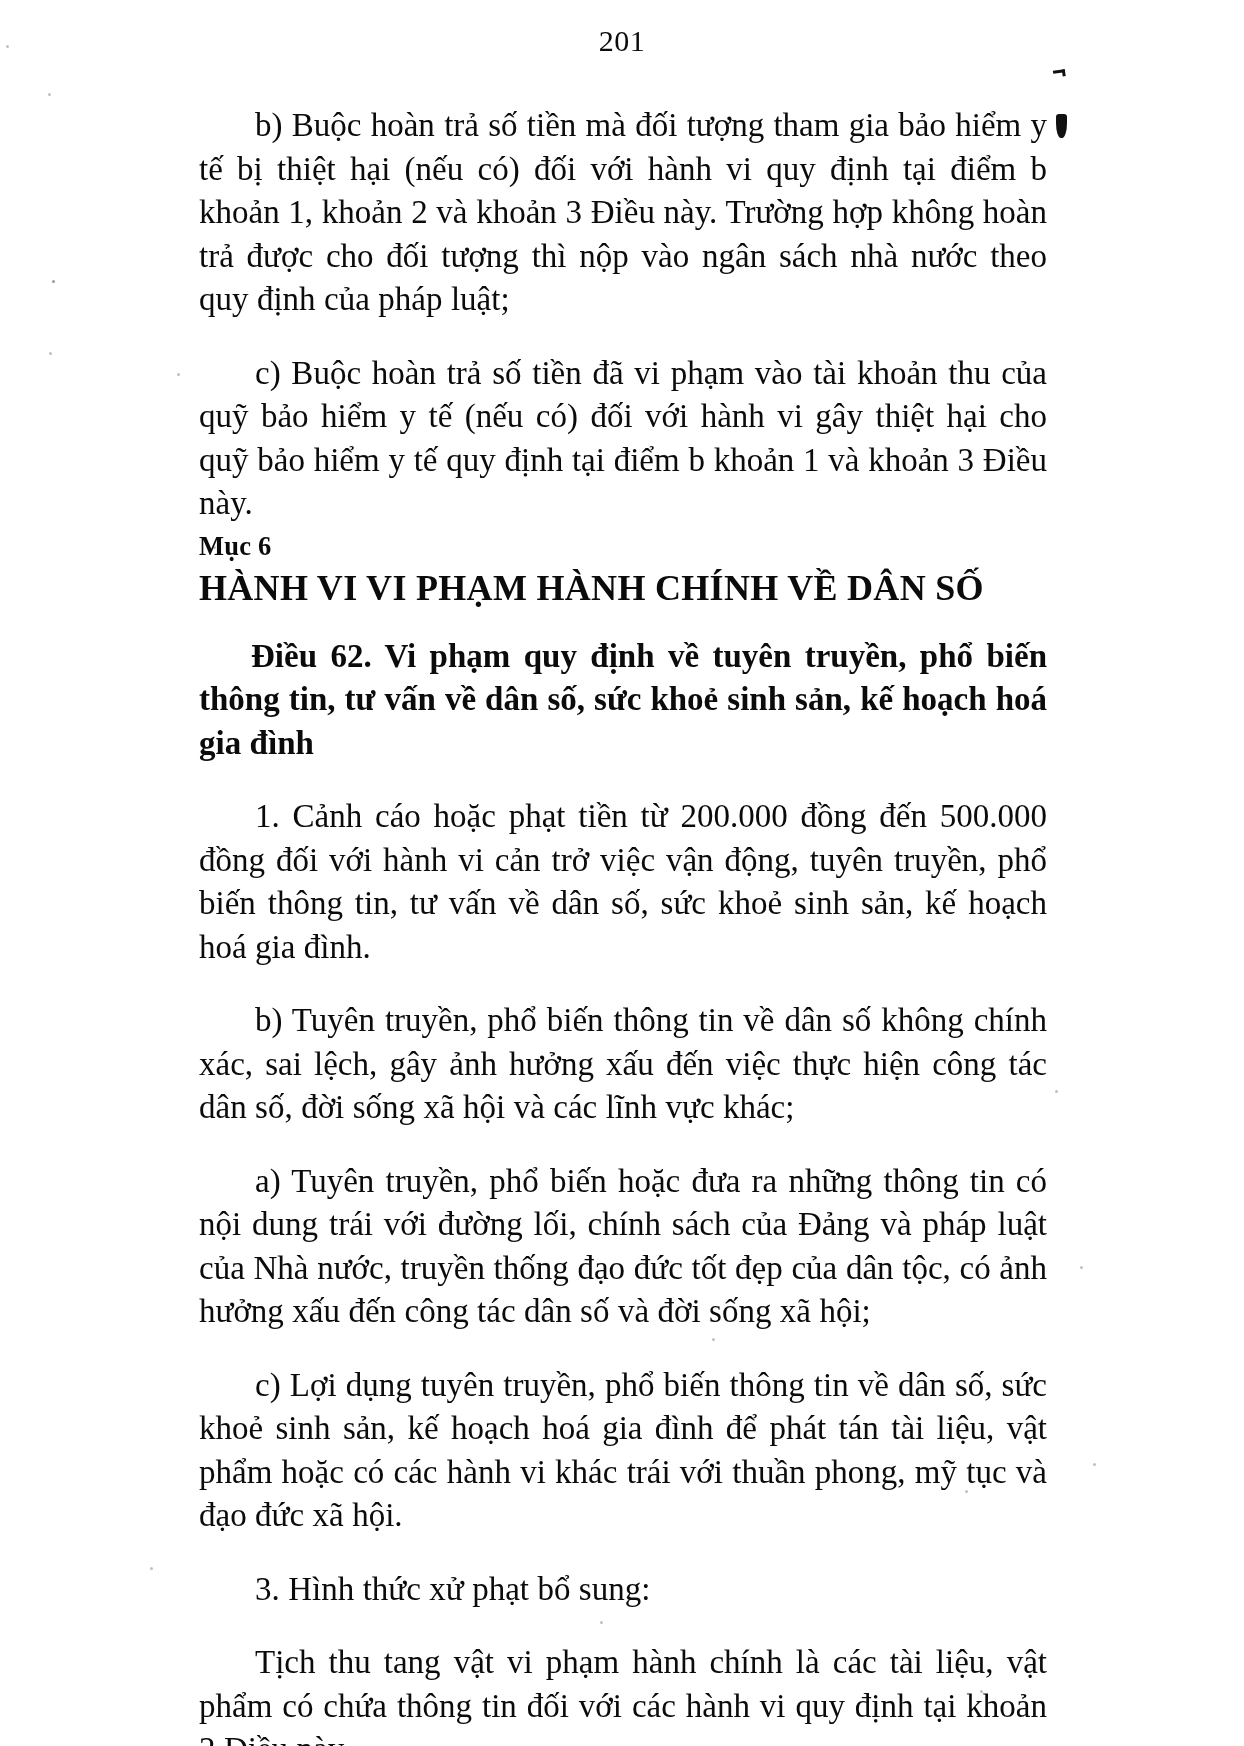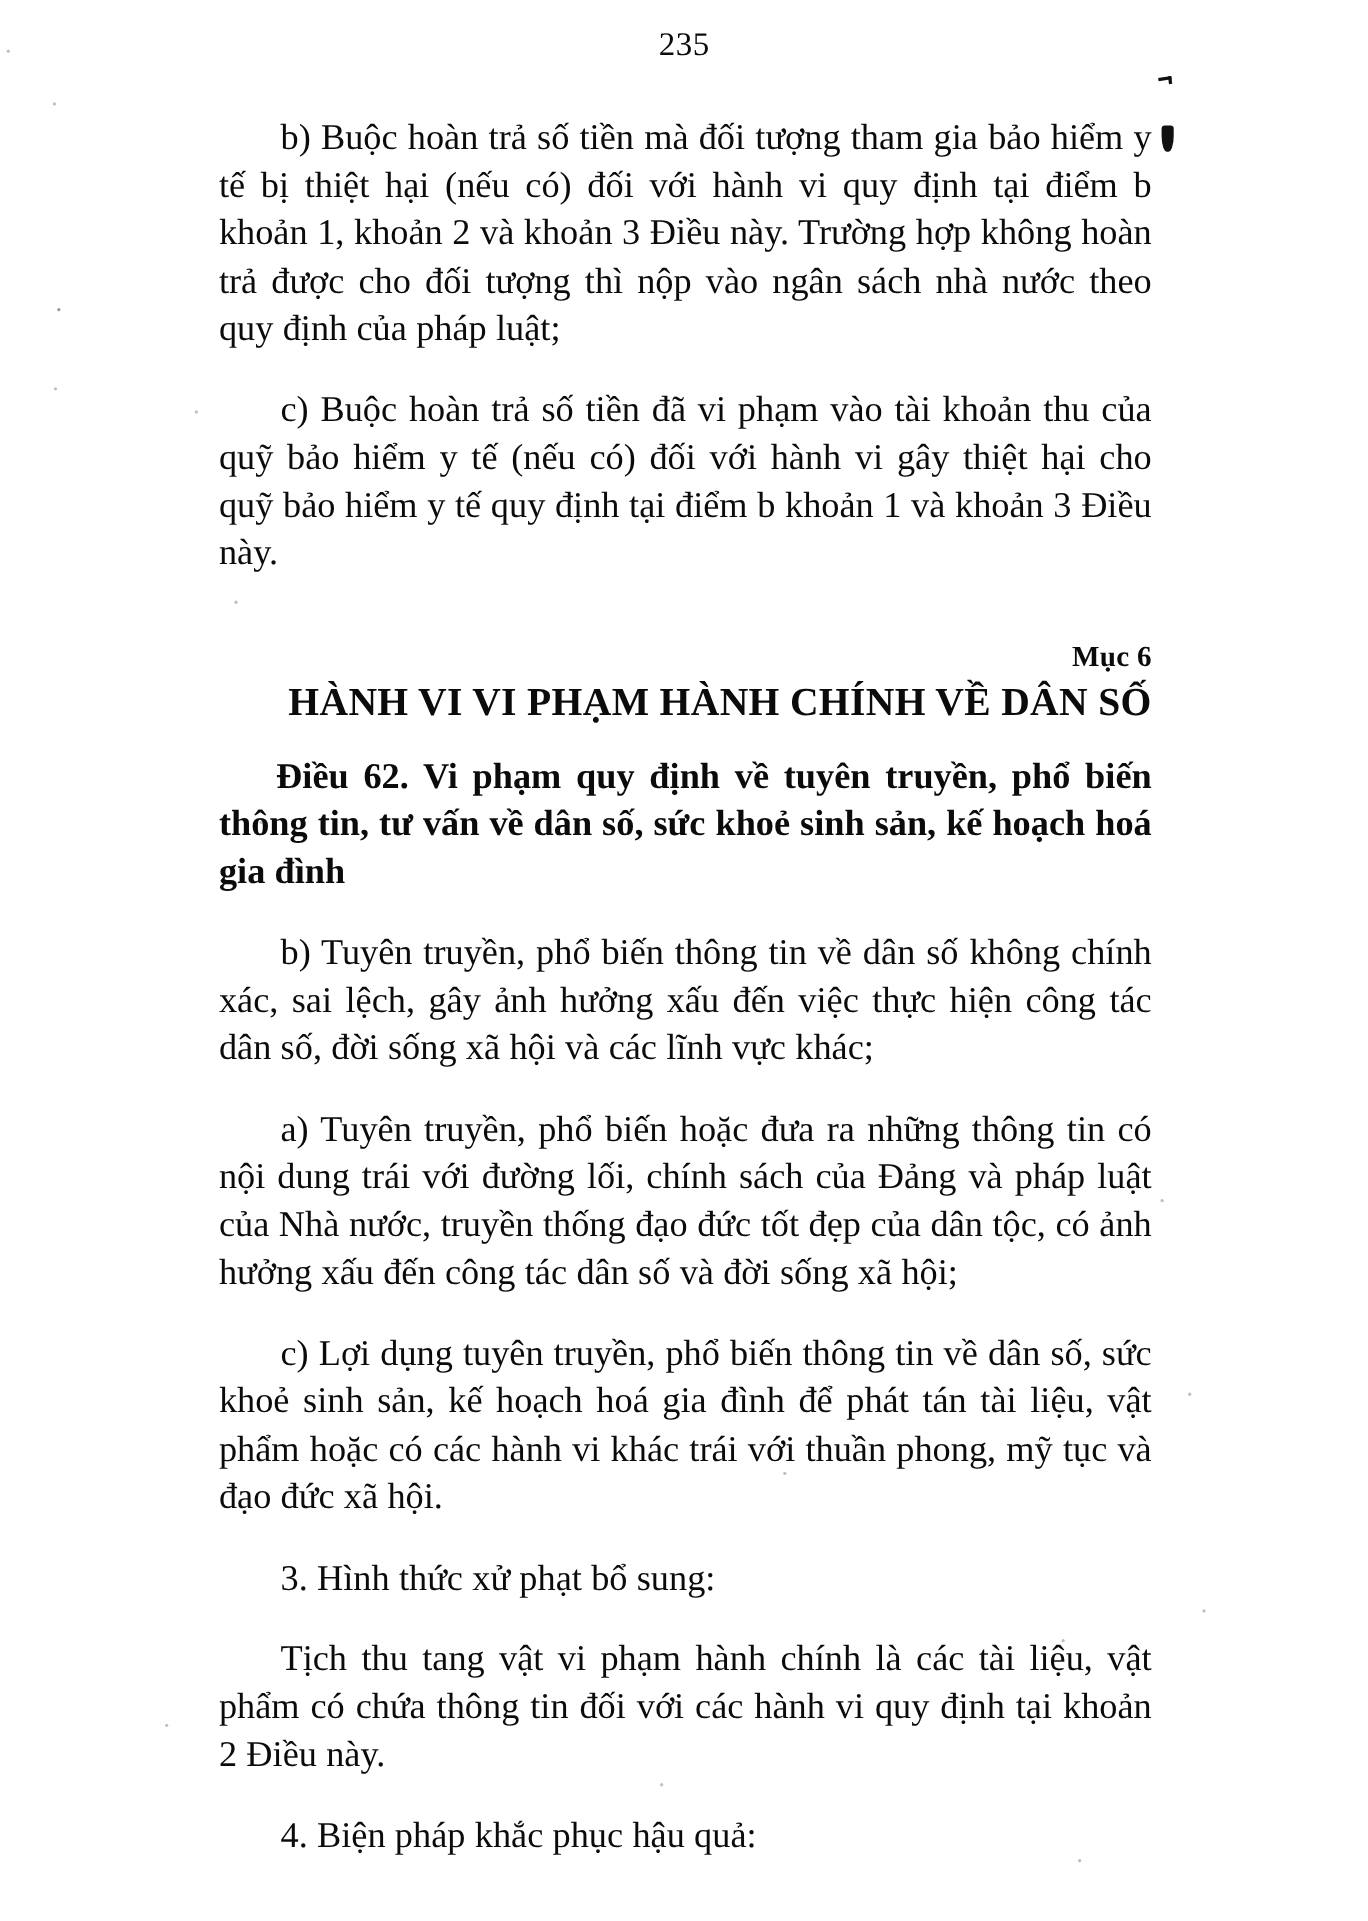--- a/index.html
+++ b/index.html
@@ -55,23 +55,22 @@
   p.para.gap-lg {
     margin-top: 30px;
   }
   p.para.bold {
     font-weight: bold;
     text-indent: 52px;
   }
 
   
   .heading-block {
-    margin-top: 50px;
     margin-bottom: 10px;
-    text-align: right;
+    text-align: left;
   }
   .heading-muc {
     font-size: 26.5px;
     font-weight: bold;
     line-height: 40px;
     letter-spacing: 0.2px;
   }
   .heading-title {
     font-size: 36px;
     font-weight: bold;
@@ -110,21 +109,21 @@
     background: #9a9a9a;
     border-radius: 50%;
   }
   .speck.light { background: #c0c0c0; }
 </style>
 </head>
 <body>
 
 <div class="page">
 
-  <div class="page-number">235</div>
+  <div class="page-number">201</div>
 
   <div class="artifact tick" style="top:70px; left:1053px;"></div>
   <div class="artifact blob" style="top:114px; left:1056px;"></div>
 
   <div class="speck light" style="top:45px; left:6px;"></div>
   <div class="speck light" style="top:93px; left:48px;"></div>
   <div class="speck" style="top:280px; left:52px;"></div>
   <div class="speck light" style="top:352px; left:49px;"></div>
   <div class="speck light" style="top:373px; left:177px;"></div>
   <div class="speck light" style="top:546px; left:213px;"></div>
@@ -144,20 +143,21 @@
 
     <p class="para gap-lg">c) Buộc hoàn trả số tiền đã vi phạm vào tài khoản thu của quỹ bảo hiểm y tế (nếu có) đối với hành vi gây thiệt hại cho quỹ bảo hiểm y tế quy định tại điểm b khoản 1 và khoản 3 Điều này.</p>
 
     <div class="heading-block">
       <div class="heading-muc">Mục 6</div>
       <div class="heading-title">HÀNH VI VI PHẠM HÀNH CHÍNH VỀ DÂN SỐ</div>
     </div>
 
     <p class="para bold gap">Điều 62. Vi phạm quy định về tuyên truyền, phổ biến thông tin, tư vấn về dân số, sức khoẻ sinh sản, kế hoạch hoá gia đình</p>
 
+    <p class="para gap-lg">1. Cảnh cáo hoặc phạt tiền từ 200.000 đồng đến 500.000 đồng đối với hành vi cản trở việc vận động, tuyên truyền, phổ biến thông tin, tư vấn về dân số, sức khoẻ sinh sản, kế hoạch hoá gia đình.</p>
 
 
     <p class="para gap-lg">b) Tuyên truyền, phổ biến thông tin về dân số không chính xác, sai lệch, gây ảnh hưởng xấu đến việc thực hiện công tác dân số, đời sống xã hội và các lĩnh vực khác;</p>
 
     <p class="para gap-lg">a) Tuyên truyền, phổ biến hoặc đưa ra những thông tin có nội dung trái với đường lối, chính sách của Đảng và pháp luật của Nhà nước, truyền thống đạo đức tốt đẹp của dân tộc, có ảnh hưởng xấu đến công tác dân số và đời sống xã hội;</p>
 
     <p class="para gap-lg">c) Lợi dụng tuyên truyền, phổ biến thông tin về dân số, sức khoẻ sinh sản, kế hoạch hoá gia đình để phát tán tài liệu, vật phẩm hoặc có các hành vi khác trái với thuần phong, mỹ tục và đạo đức xã hội.</p>
 
     <p class="para gap-lg">3. Hình thức xử phạt bổ sung:</p>
 

